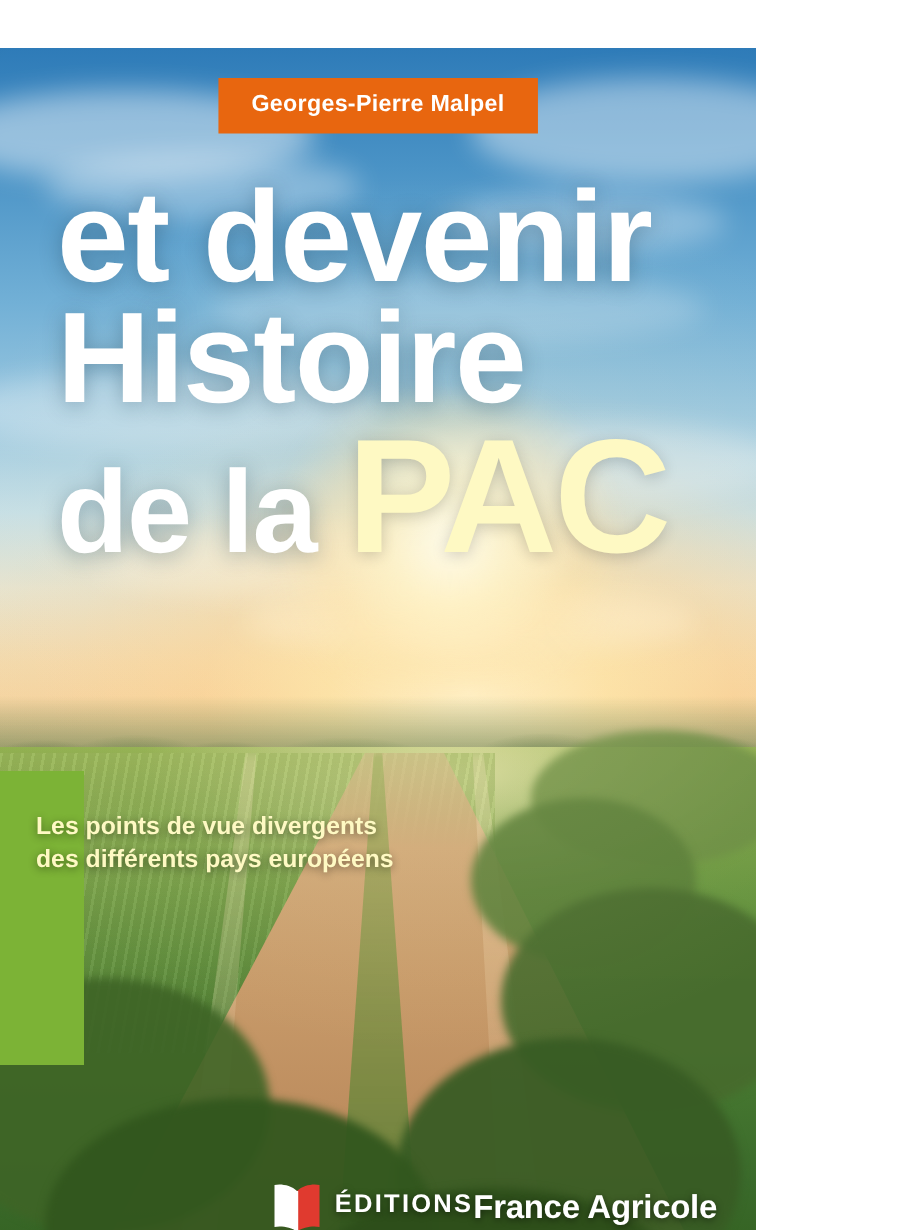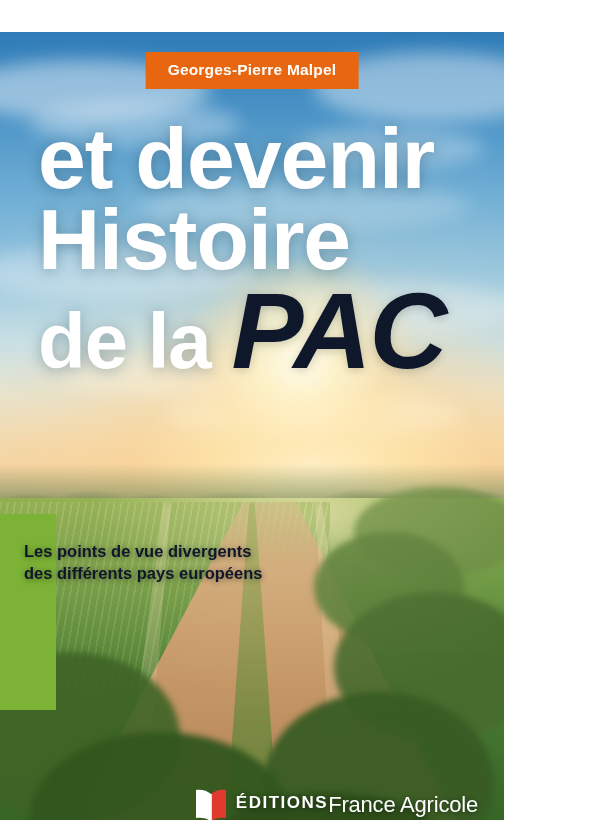--- a/index.html
+++ b/index.html
@@ -195,42 +195,41 @@
   }
   .title-line {
     display: block;
     font-size: 86px;
     letter-spacing: -1px;
   }
   .title-line.l3 {
     font-size: 78px;
   }
   .title-pac {
-    color: #0f172a;
+    color: #fef9c3;
     font-size: 108px;
     letter-spacing: -2px;
     text-shadow: 0 2px 10px rgba(0,0,0,0.18);
-    font-style: italic;
   }
 
   .green-panel {
     position: absolute;
     left: 0;
     top: 482px;
     width: 56px;
     height: 196px;
     background: #7cb336;
   }
 
   .bullets {
     position: absolute;
     left: 24px;
     top: 508px;
     width: 400px;
-    color: #0f172a;
+    color: #fef9c3;
     font-size: 16.5px;
     font-weight: bold;
     line-height: 1.35;
     text-shadow: 0 1px 6px rgba(0,0,0,0.45);
   }
   .bullets p { margin: 0 0 22px 0; }
   .bullets p:last-child { margin-bottom: 0; }
 
   
   .logo {
@@ -253,21 +252,21 @@
     flex-direction: row;
     line-height: 1.02;
   }
   .logo-editions {
     font-size: 17px;
     font-weight: bold;
     letter-spacing: 1.5px;
   }
   .logo-france {
     font-size: 22px;
-    font-weight: normal;
+    font-weight: bold;
     letter-spacing: -0.2px;
   }
 </style>
 </head>
 <body>
 
 <div class="cover">
 
   <div class="bg">
     <div class="sky"></div>

